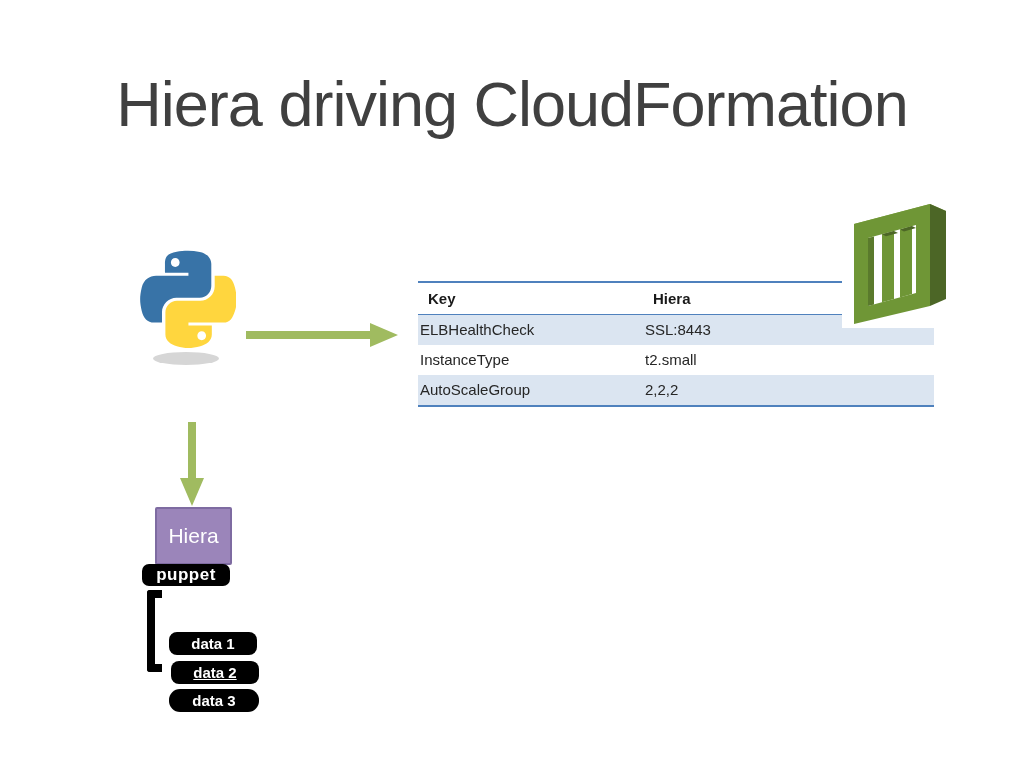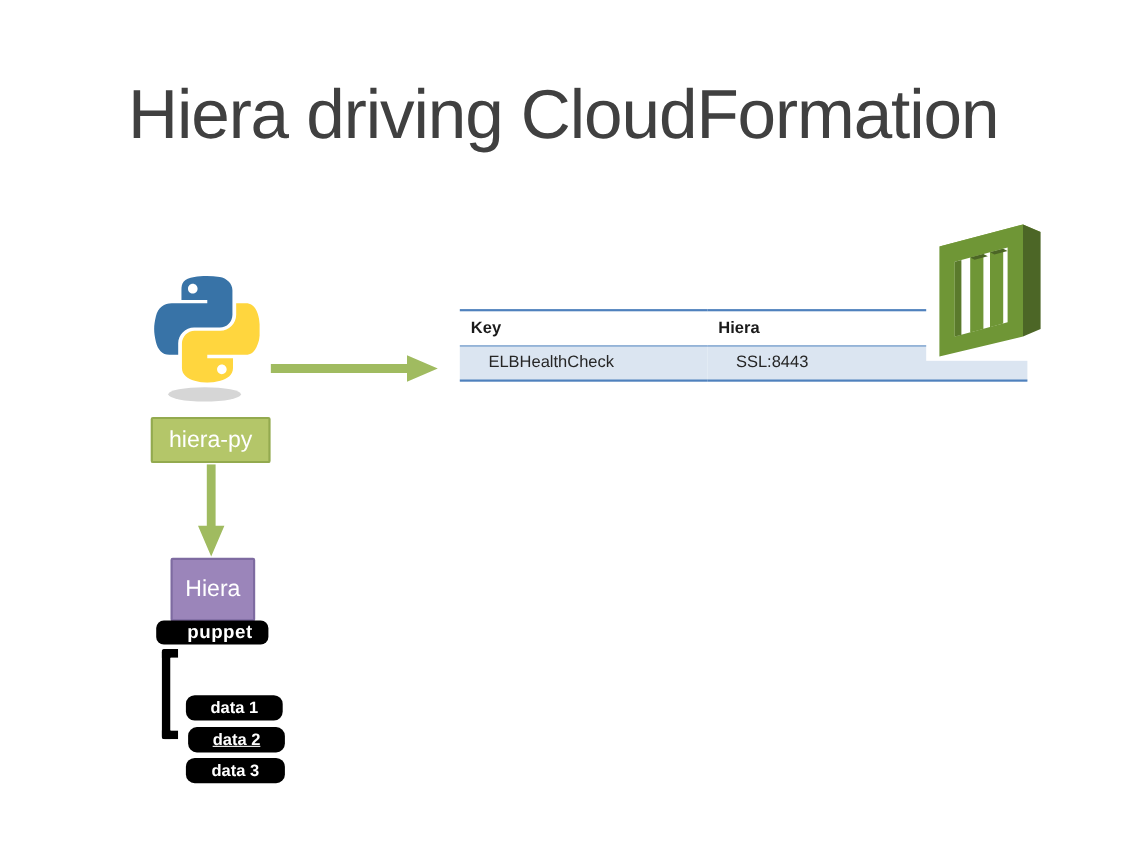--- a/index.html
+++ b/index.html
@@ -49,55 +49,55 @@
   .hiera-node {
     left: 155px; top: 507px; width: 77px; height: 58px;
     background: #9b85ba; border: 2px solid #7e6ba1;
   }
 
   
   .puppet-word {
     position: absolute; left: 142px; top: 564px; width: 88px; height: 22px;
     background: #000; color: #fff; border-radius: 7px;
     font-weight: bold; font-size: 17px; letter-spacing: .5px;
-    display: flex; align-items: center; justify-content: center; padding-left: 14px;
+    display: flex; align-items: center; justify-content: center;
   }
   .bracket {
     position: absolute; left: 147px; top: 590px; width: 15px; height: 82px;
     box-sizing: border-box;
     border-left: 8px solid #000; border-top: 8px solid #000; border-bottom: 8px solid #000;
     border-radius: 3px 0 0 3px;
   }
   .data-pill {
     position: absolute; width: 88px; height: 23px;
     background: #000; color: #fff; border-radius: 8px;
     font-weight: bold; font-size: 15px;
     display: flex; align-items: center; justify-content: center; margin-top: 40px;
   }
   .pill-1 { left: 169px; top: 592px; }
   .pill-2 { left: 171px; top: 621px; text-decoration: underline; }
-  .pill-3 { left: 169px; top: 649px; width: 90px; }
+  .pill-3 { left: 169px; top: 649px; width: 90px; border-radius: 11px; }
 
   
   table.kv {
     position: absolute; left: 418px; top: 281px; width: 516px;
     border-collapse: collapse;
     font-size: 15px; color: #262626;
     border-bottom: 2px solid #4f81bd;
     z-index: 1;
   }
   table.kv th {
     text-align: left; font-weight: bold; color: #1a1a1a;
     padding: 7px 10px;
     border-top: 2px solid #4f81bd;
     border-bottom: 1px solid #4f81bd;
     background: #ffffff;
   }
   table.kv th.key-col { width: 205px; }
-  table.kv td { padding: 7px 26px; line-height: 16px; }
+  table.kv td { padding: 7px 2px; line-height: 16px; }
   table.kv tbody tr:nth-child(odd) td { background: #dbe5f1; }
 
   
   .cf-icon {
     position: absolute; left: 842px; top: 192px; width: 120px; height: 136px;
     background: #ffffff; z-index: 5;
   }
 </style>
 </head>
 <body>
@@ -113,23 +113,20 @@
     </svg>
   </div>
   <div class="python-shadow"></div>
 
   <div class="arrow-right">
     <svg width="154" height="30" viewBox="0 0 154 30">
       <polygon points="0,11 124,11 124,3 152,15 124,27 124,19 0,19" fill="#a0bb60"></polygon>
     </svg>
   </div>
 
-  <div class="node hiera-py-node">
-    <span>hiera-py</span>
-  </div>
 
   <div class="arrow-down">
     <svg width="30" height="86" viewBox="0 0 30 86">
       <polygon points="11,0 19,0 19,56 27,56 15,84 3,56 11,56" fill="#a0bb60"></polygon>
     </svg>
   </div>
 
   <div class="node hiera-node">
     <span>Hiera</span>
   </div>
@@ -145,20 +142,28 @@
       <tr>
         <th class="key-col">Key</th>
         <th>Hiera</th>
       </tr>
     </thead>
     <tbody>
       <tr>
         <td>ELBHealthCheck</td>
         <td>SSL:8443</td>
       </tr>
+      <tr>
+        <td>InstanceType</td>
+        <td>t2.small</td>
+      </tr>
+      <tr>
+        <td>AutoScaleGroup</td>
+        <td>2,2,2</td>
+      </tr>
     </tbody>
   </table>
 
   <div class="cf-icon">
     <svg viewBox="0 0 120 136" width="120" height="136">
 
       <polygon points="12,32 88,12 104,19 28,39" fill="#86a545"></polygon>
 
       <polygon points="88,12 104,19 104,107 88,114" fill="#4c6626"></polygon>
 

